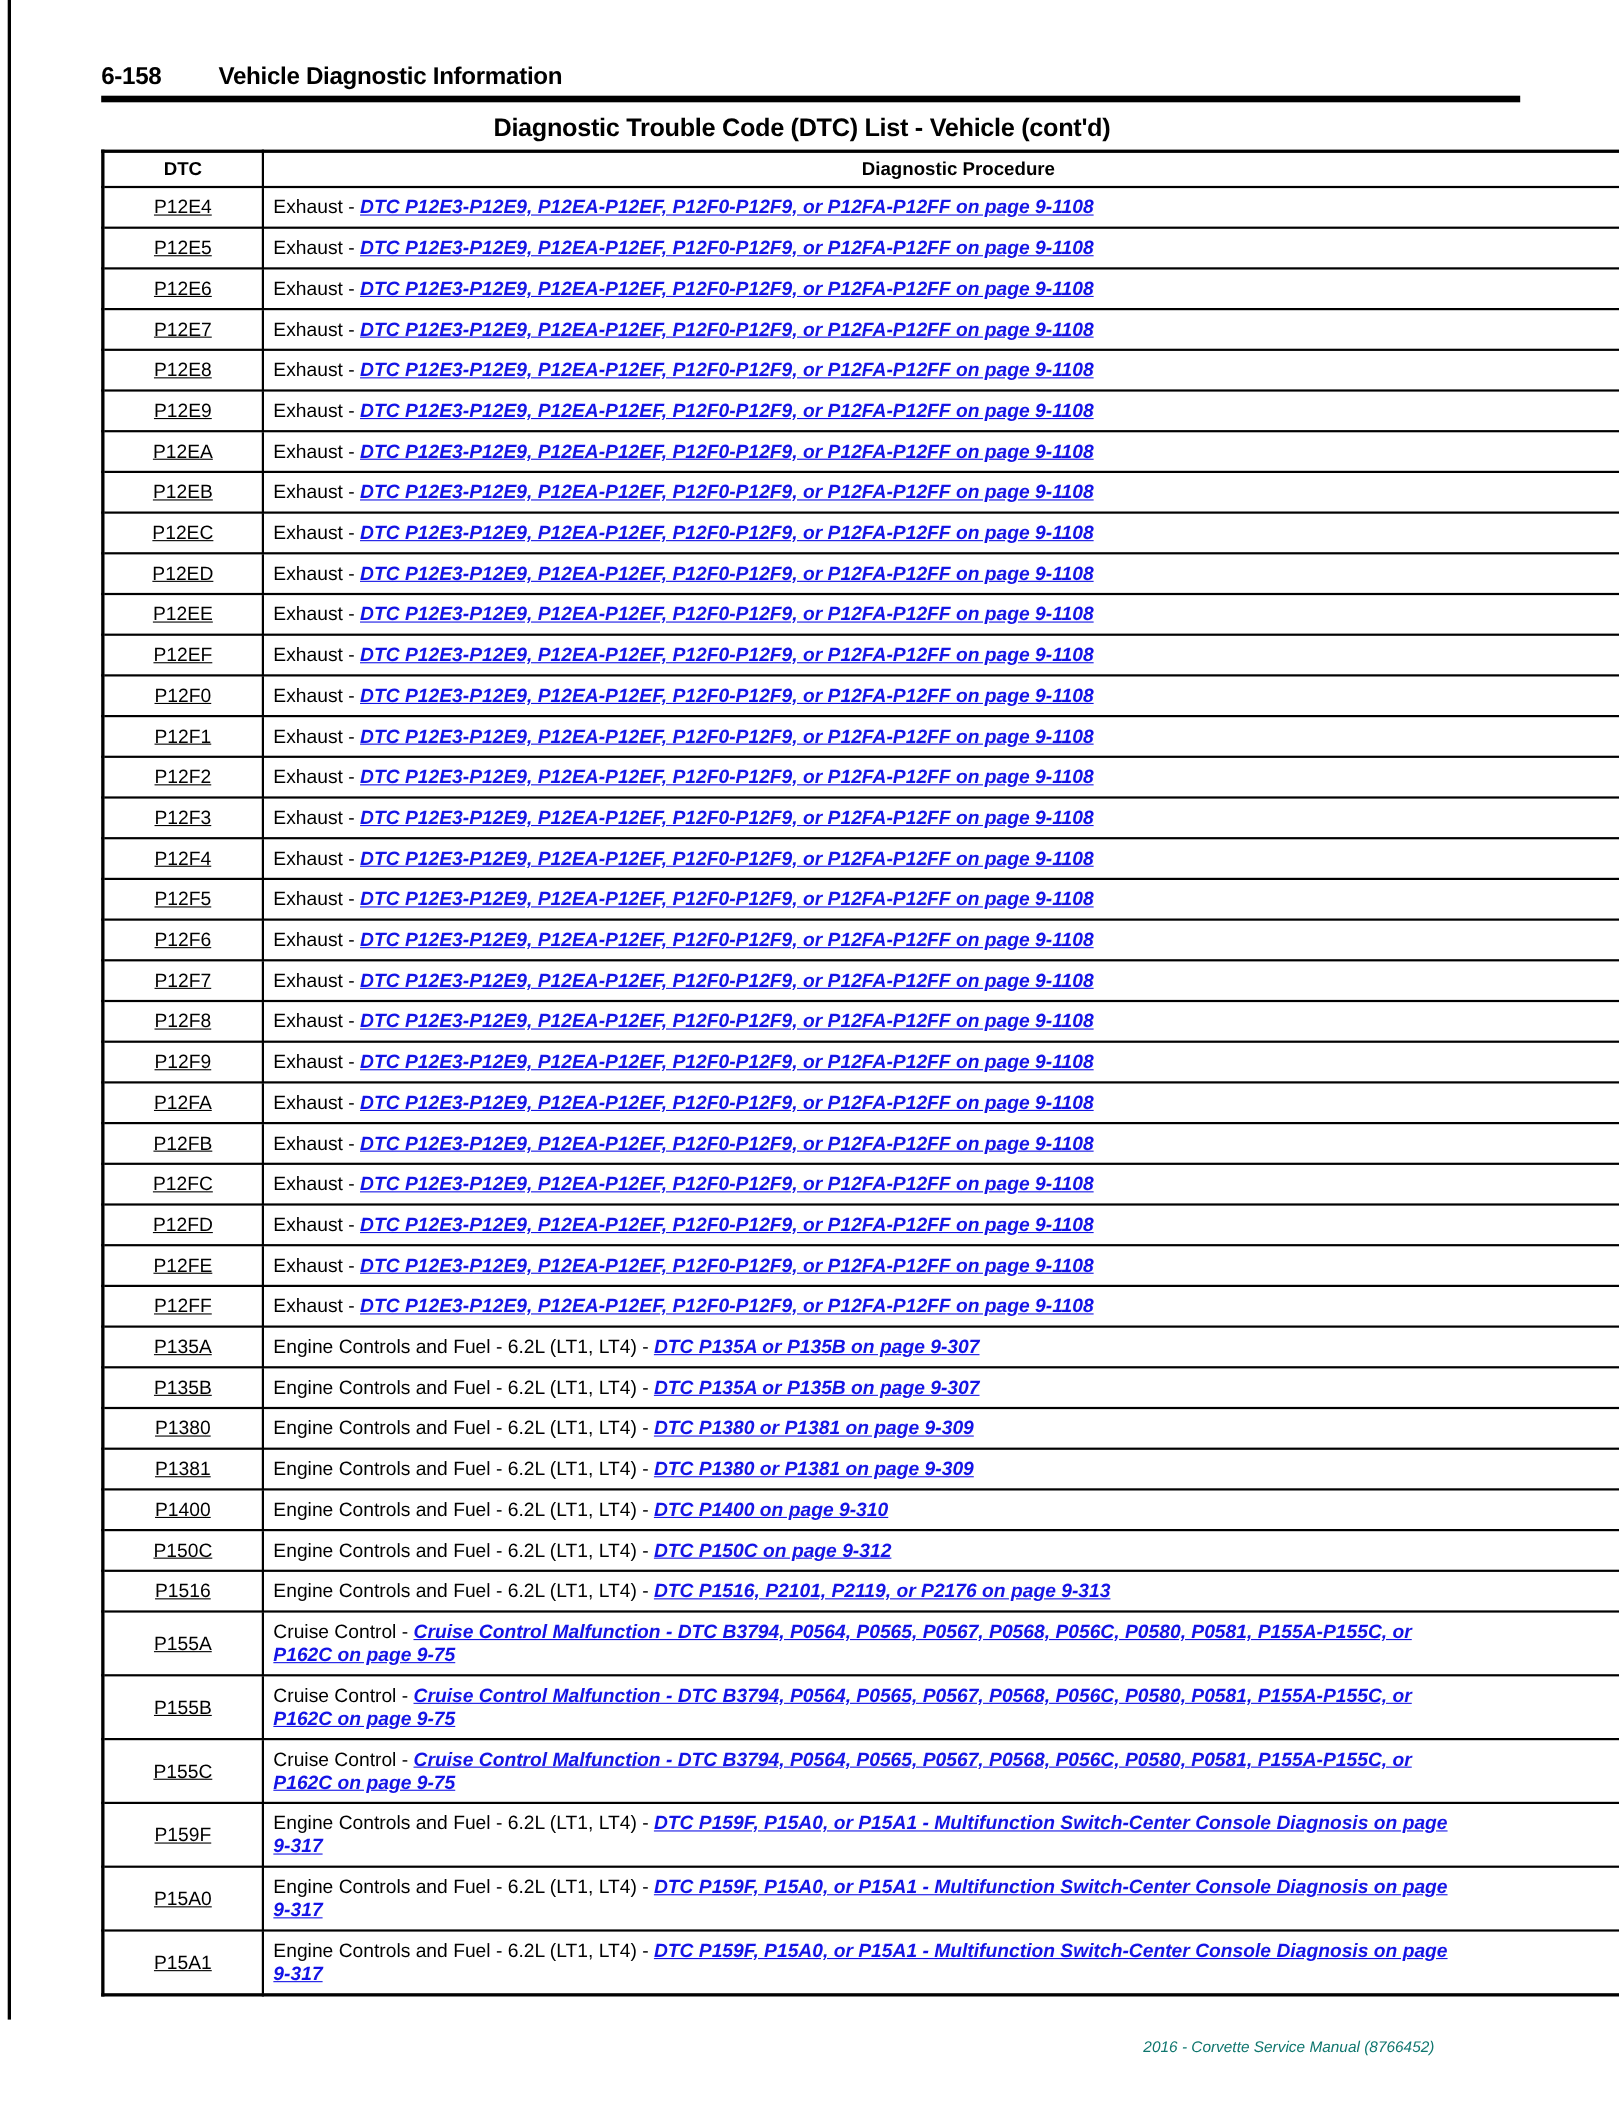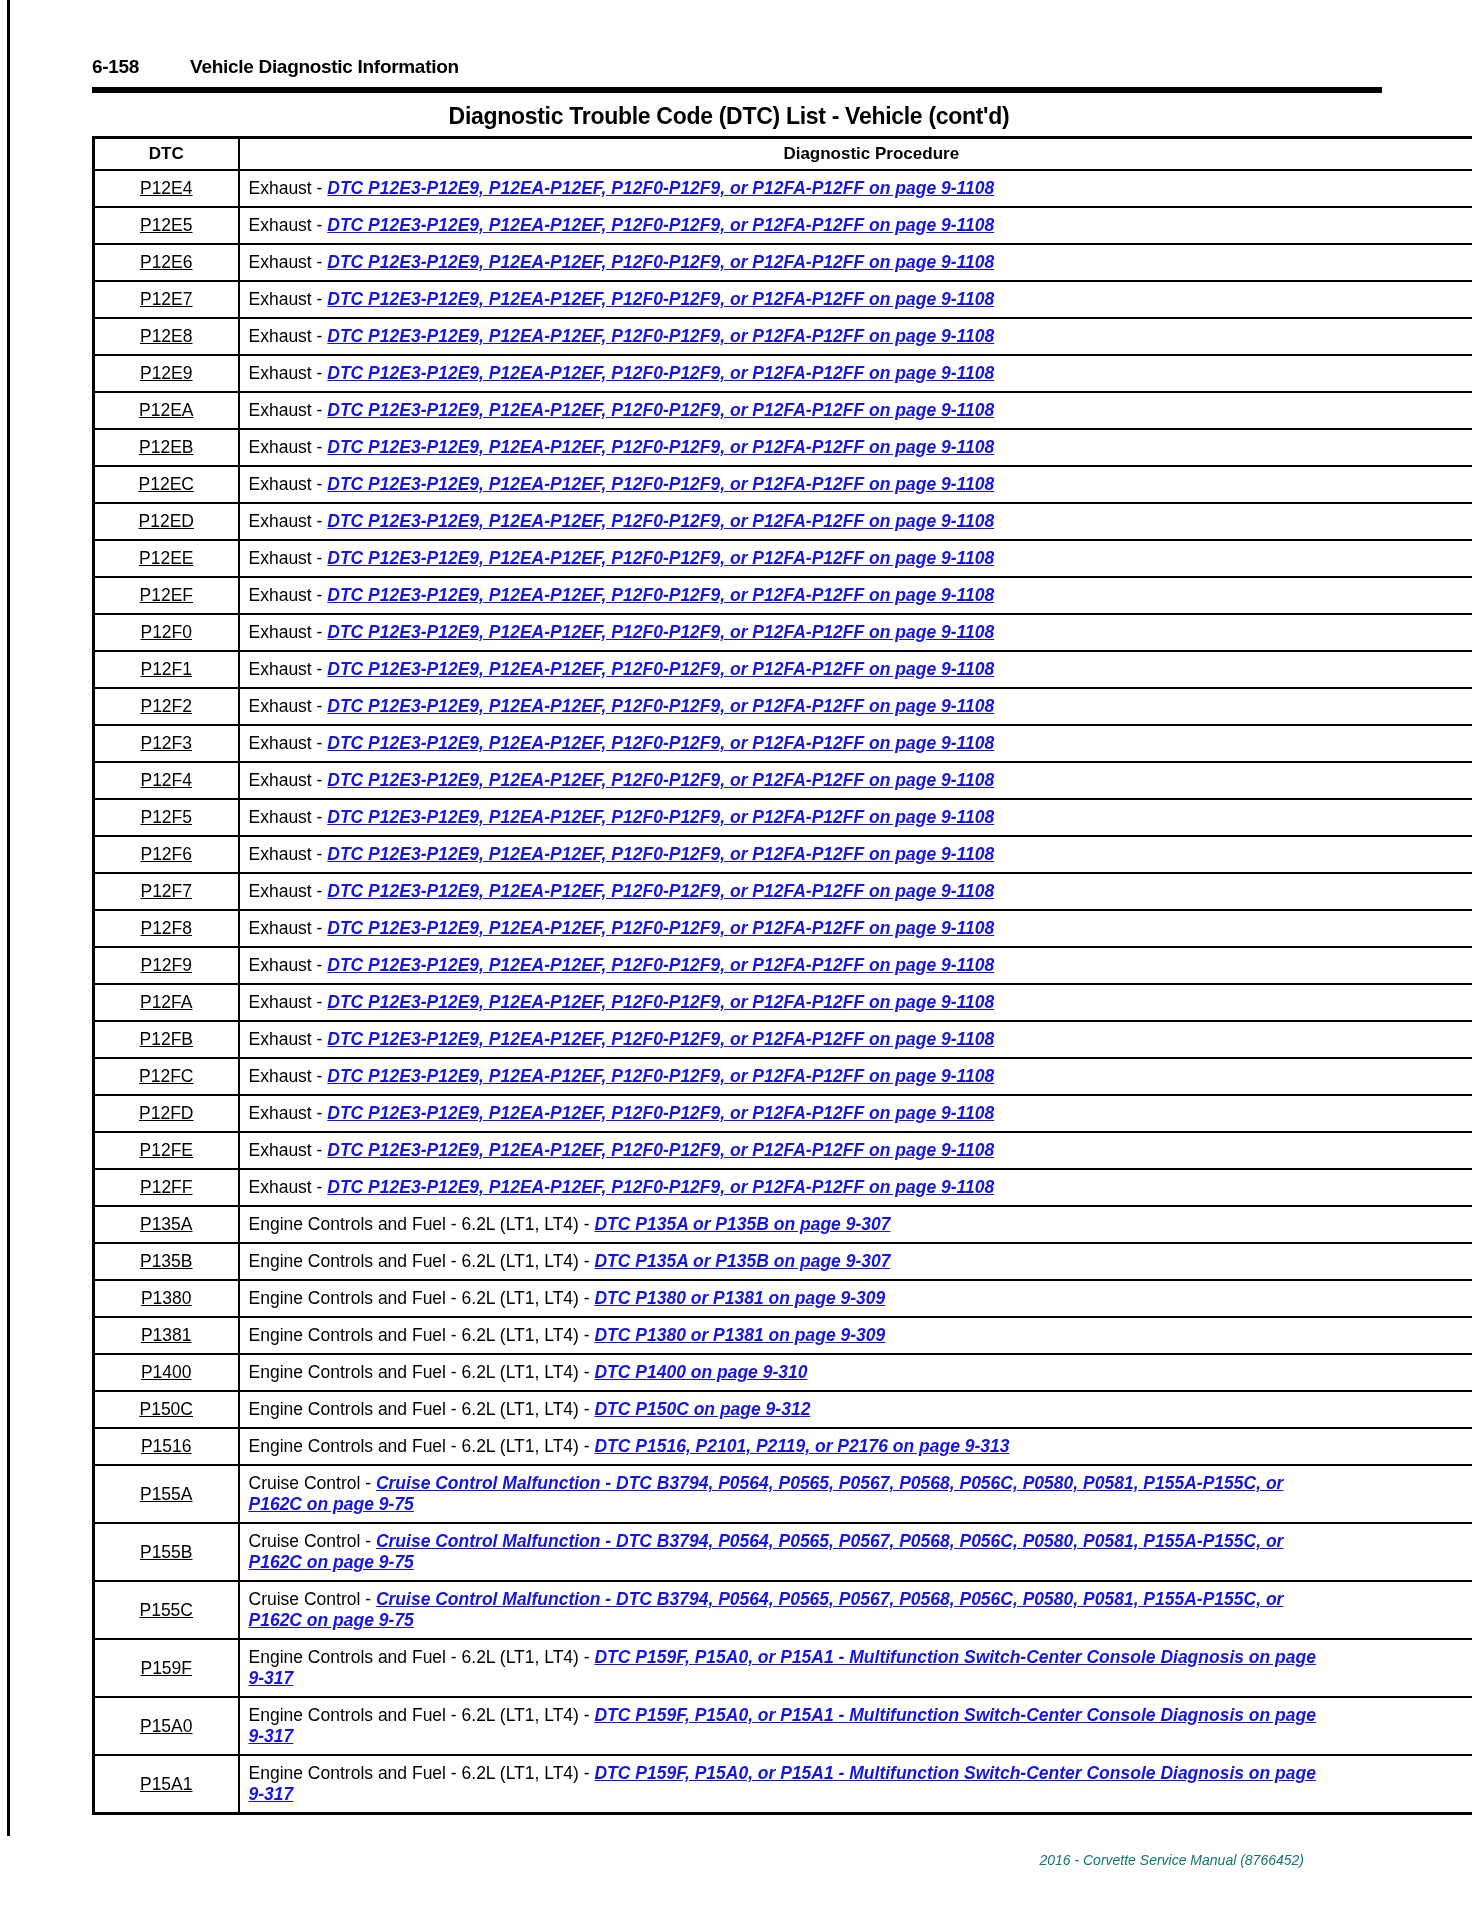--- a/index.html
+++ b/index.html
@@ -11,21 +11,21 @@
   }
   .page { position: relative; width: 1472px; height: 1920px; overflow: hidden; }
 
   .left-rule {
     position: absolute; left: 7px; top: 0;
     width: 3px; height: 1836px; background: #000;
   }
 
   .page-header {
     position: absolute; left: 92px; top: 56px;
-    font-size: 19px; font-weight: bold; letter-spacing: -0.3px;
+    font-size: 22px; font-weight: bold; letter-spacing: -0.3px;
     white-space: nowrap;
   }
   .page-header .page-num { display: inline-block; }
   .page-header .hdr-title { display: inline-block; margin-left: 46px; }
 
   .header-rule {
     position: absolute; left: 92px; top: 87px;
     width: 1290px; height: 6px; background: #000;
   }
 

